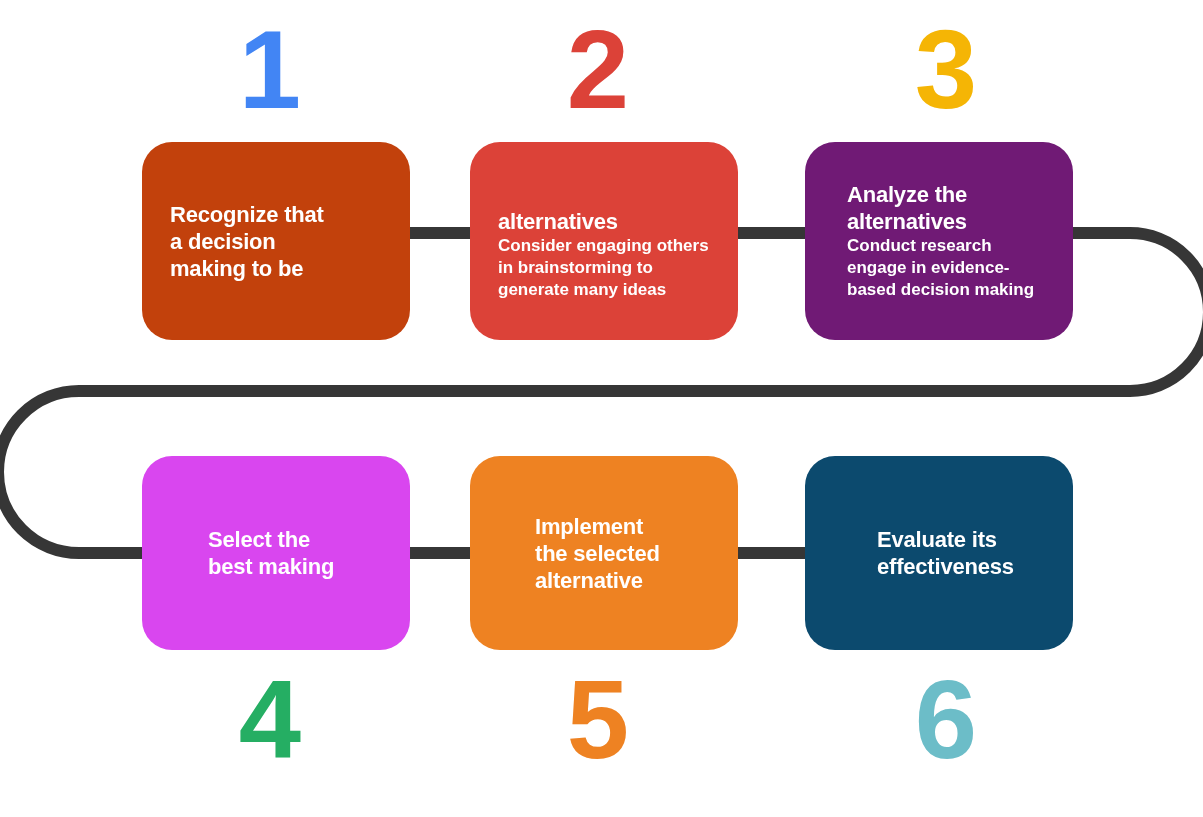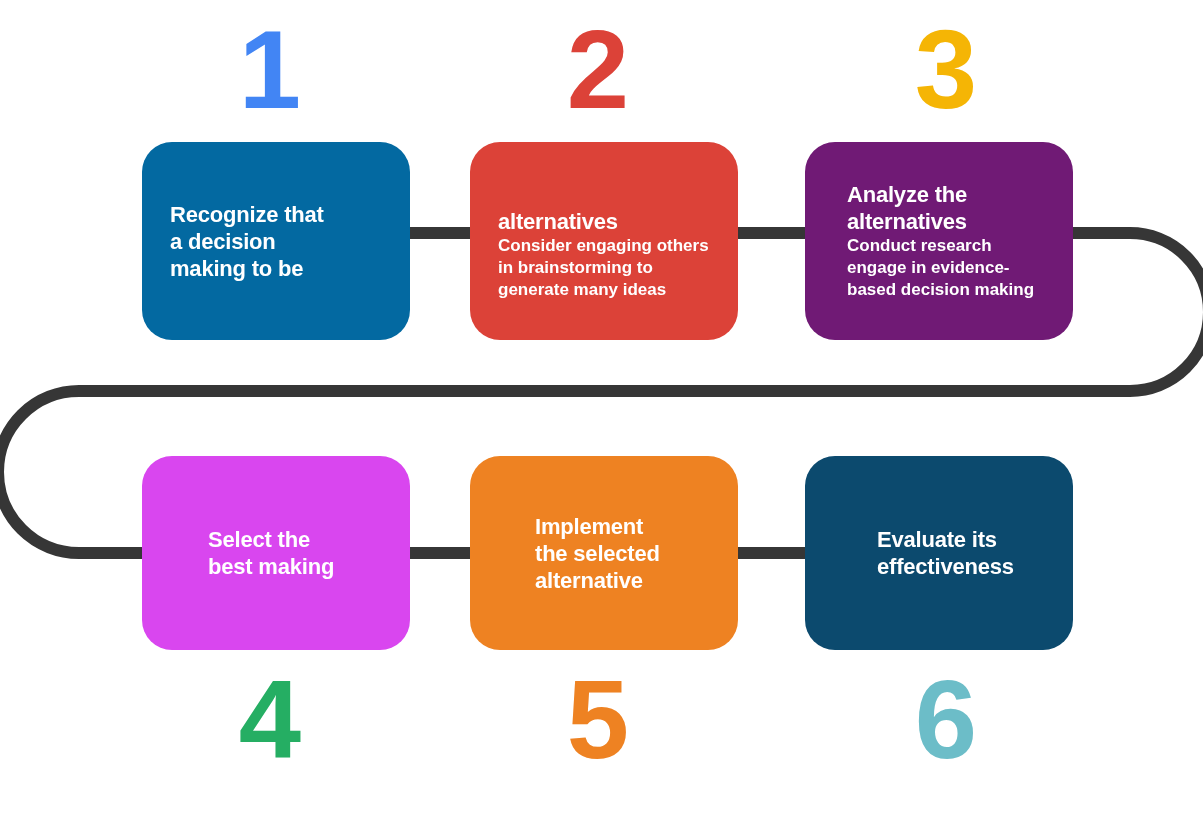--- a/index.html
+++ b/index.html
@@ -108,21 +108,21 @@
       <path d="M1069,233 H1130 A 79 79 0 0 1 1130 391 H 79
                A 81 81 0 0 0 79 553 H 146"></path>
 
       <line x1="406" y1="553" x2="474" y2="553"></line>
 
       <line x1="734" y1="553" x2="809" y2="553"></line>
     </g>
   </svg>
 
   <div class="step-number num-top num1" style="color:#4285F4">1</div>
-  <div class="step-box r1 col1 pad-a" style="background:#0369a1">
+  <div class="step-box r1 col1 pad-a" style="background:#c2410c">
     <p class="step-title">
       <span>Recognize that</span><br>
       <span>a decision</span><br>
       <span>making to be</span>
     </p>
   </div>
 
   <div class="step-number num-top num2" style="color:#DC4238">2</div>
   <div class="step-box r1 col2 pad-b" style="background:#DC4238">
     <p class="step-title">

